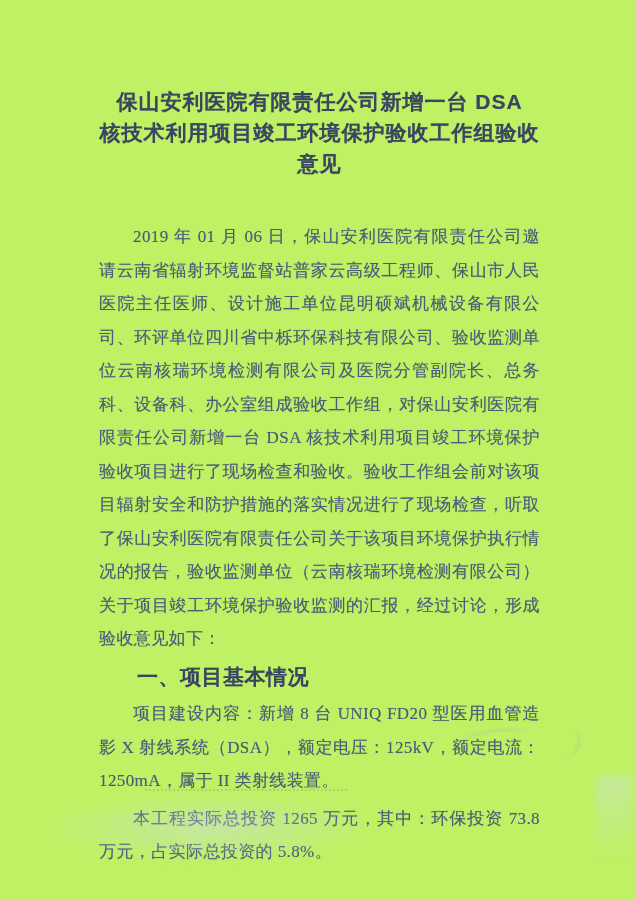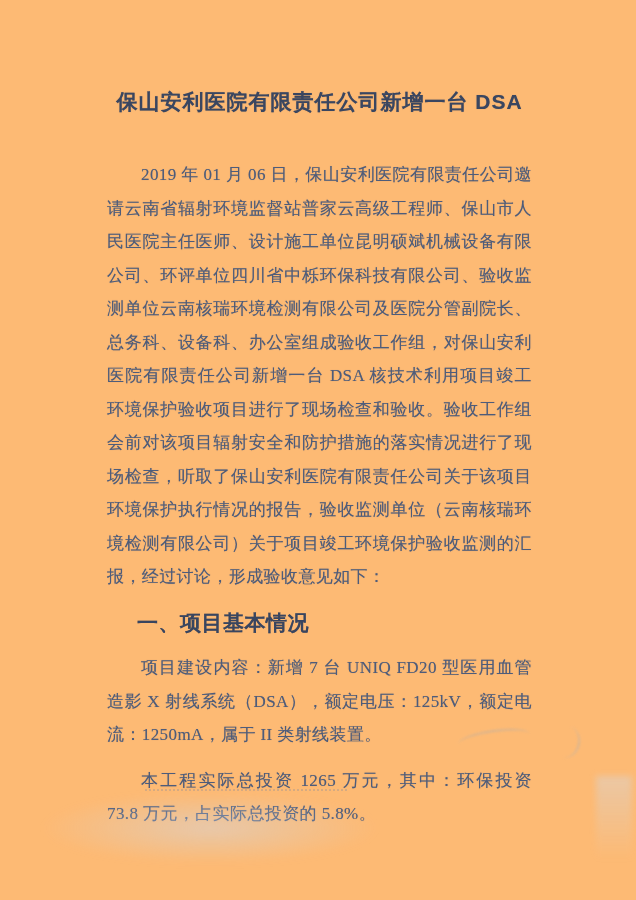--- a/index.html
+++ b/index.html
@@ -5,40 +5,40 @@
   html, body {
     margin: 0;
     padding: 0;
     background: #ffffff;
   }
   .page {
     position: relative;
     width: 636px;
     height: 900px;
     margin: 0;
-    background: #fdba74;
+    background: #bef264;
     box-sizing: border-box;
     padding: 86px 92px 0 95px;
     font-family: "Liberation Serif", serif;
     overflow: hidden;
   }
   .title {
     margin: 0 0 41px 0;
     text-align: center;
     font-family: "Liberation Sans", sans-serif;
     font-weight: bold;
     font-size: 21px;
     line-height: 31px;
     color: #3a4660;
     letter-spacing: 1px;
     text-shadow: 0 0 0.7px rgba(58, 70, 96, 0.55);
   }
   .title-line { display: block; }
   .body-para {
-    margin: 12px;
+    margin: 4px;
     font-size: 17px;
     line-height: 33.5px;
     color: #4e5c7a;
     text-align: justify;
     text-align-last: left;
     text-justify: inter-character;
     text-indent: 2em;
     letter-spacing: 0.4px;
     text-shadow: 0 0 0.7px rgba(78, 92, 122, 0.5);
   }
@@ -87,27 +87,28 @@
     filter: blur(0.4px);
   }
 </style>
 </head>
 <body>
 
 <div class="page">
 
   <h1 class="title">
     <span class="title-line">保山安利医院有限责任公司新增一台 DSA</span>
+    <span class="title-line">核技术利用项目竣工环境保护验收工作组验收意见</span>
   </h1>
 
   <p class="body-para">2019 年 01 月 06 日，保山安利医院有限责任公司邀请云南省辐射环境监督站普家云高级工程师、保山市人民医院主任医师、设计施工单位昆明硕斌机械设备有限公司、环评单位四川省中栎环保科技有限公司、验收监测单位云南核瑞环境检测有限公司及医院分管副院长、总务科、设备科、办公室组成验收工作组，对保山安利医院有限责任公司新增一台 DSA 核技术利用项目竣工环境保护验收项目进行了现场检查和验收。验收工作组会前对该项目辐射安全和防护措施的落实情况进行了现场检查，听取了保山安利医院有限责任公司关于该项目环境保护执行情况的报告，验收监测单位（云南核瑞环境检测有限公司）关于项目竣工环境保护验收监测的汇报，经过讨论，形成验收意见如下：</p>
 
   <h2 class="heading">一、项目基本情况</h2>
 
-  <p class="body-para">项目建设内容：新增 7 台 UNIQ FD20 型医用血管造影 X 射线系统（DSA），额定电压：125kV，额定电流：1250mA，属于 II 类射线装置。</p>
+  <p class="body-para">项目建设内容：新增 8 台 UNIQ FD20 型医用血管造影 X 射线系统（DSA），额定电压：125kV，额定电流：1250mA，属于 II 类射线装置。</p>
 
   <p class="body-para">本工程实际总投资 1265 万元，其中：环保投资 73.8 万元，占实际总投资的 5.8%。</p>
 
 
   <div class="artifact artifact-wash-bottom-left"></div>
   <div class="artifact artifact-wash-bottom-right"></div>
   <div class="artifact artifact-pencil-arc"></div>
   <div class="artifact artifact-pencil-curve"></div>
   <div class="artifact artifact-dotted-bleed"></div>
 

